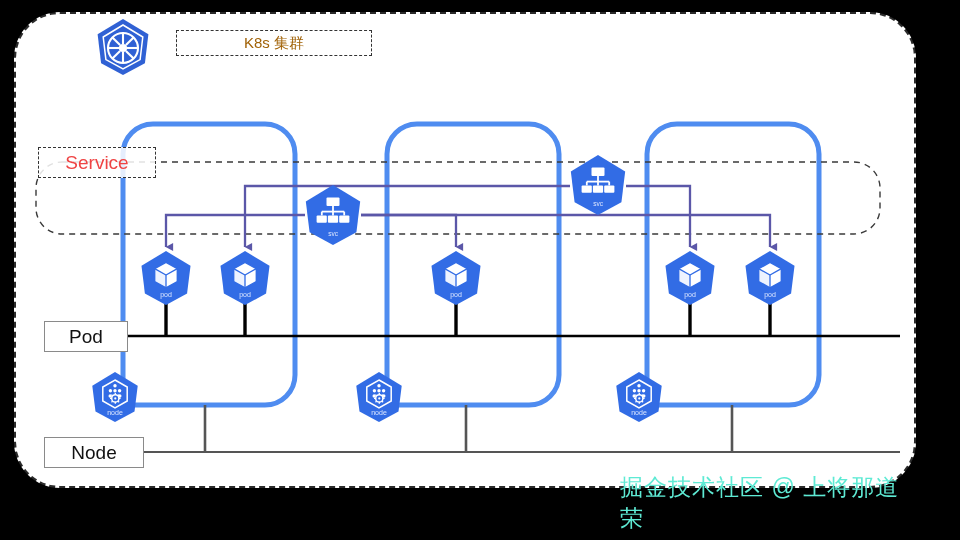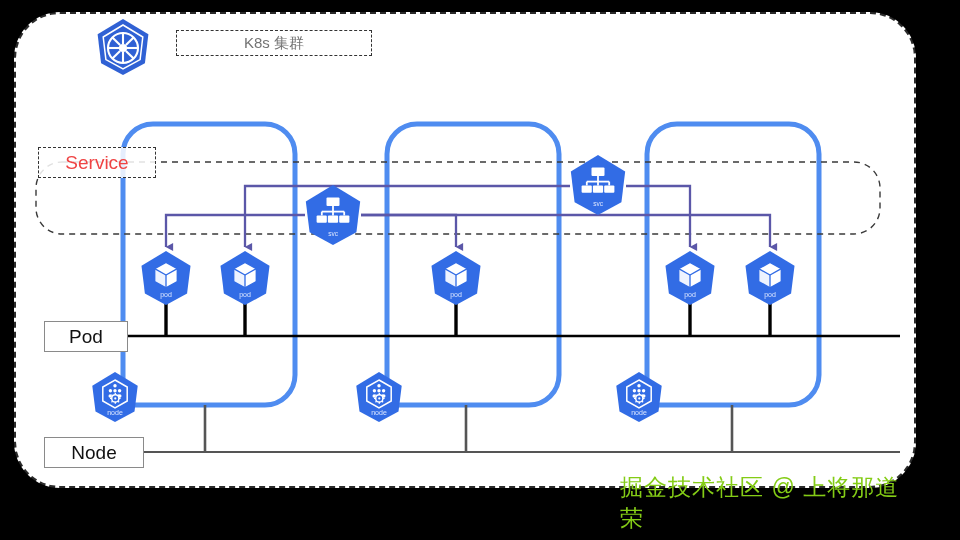--- a/index.html
+++ b/index.html
@@ -9,28 +9,28 @@
   #card{position:absolute;left:14px;top:12px;width:898px;height:472px;
         background:#fff;border:2px dashed #2b2b2b;border-radius:46px;}
   #svgroot{position:absolute;left:0;top:0;width:960px;height:540px;}
   .lbl{position:absolute;box-sizing:border-box;white-space:nowrap;}
 
   .tag-box{background:#fff;border:1px solid #8a8a8a;
            display:flex;align-items:center;justify-content:center;
            color:#111;font-size:19px;}
   .dash-box{background:rgba(255,255,255,.85);border:1px dashed #333;
             display:flex;align-items:center;justify-content:center;}
-  #cluster-tag{left:176px;top:30px;width:196px;height:26px;font-size:15px;color:#737373;}
+  #cluster-tag{left:176px;top:30px;width:196px;height:26px;font-size:15px;color:#a16207;}
   #service-tag{left:38px;top:147px;width:118px;height:31px;
                font-size:19px;color:#ef4444;}
   #pod-tag{left:44px;top:321px;width:84px;height:31px;}
   #node-tag{left:44px;top:437px;width:100px;height:31px;}
 
   #watermark{position:absolute;left:620px;top:487px;width:300px;height:32px;
-             color:#84cc16;font-size:23px;letter-spacing:1px;
+             color:#5eead4;font-size:23px;letter-spacing:1px;
              display:flex;align-items:center;justify-content:flex-end;}
   .ico-cap{font-size:7px;fill:#dbe6ff;font-family:"Liberation Sans",sans-serif;}
   .ico-cap-sm{font-size:6.5px;fill:#dce6ff;font-family:"Liberation Sans",sans-serif;}
 </style>
 </head>
 <body>
 
 <div id="stage">
 
   <div id="card"></div>

